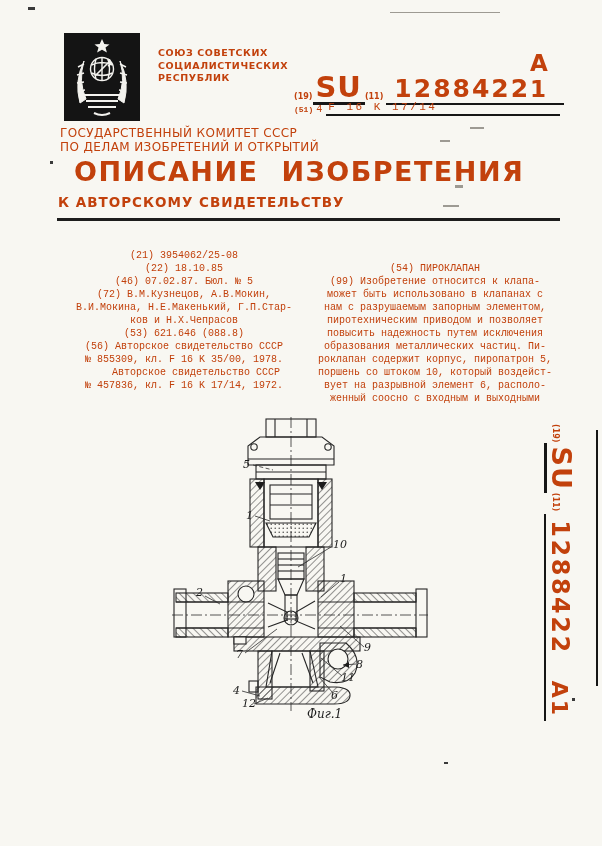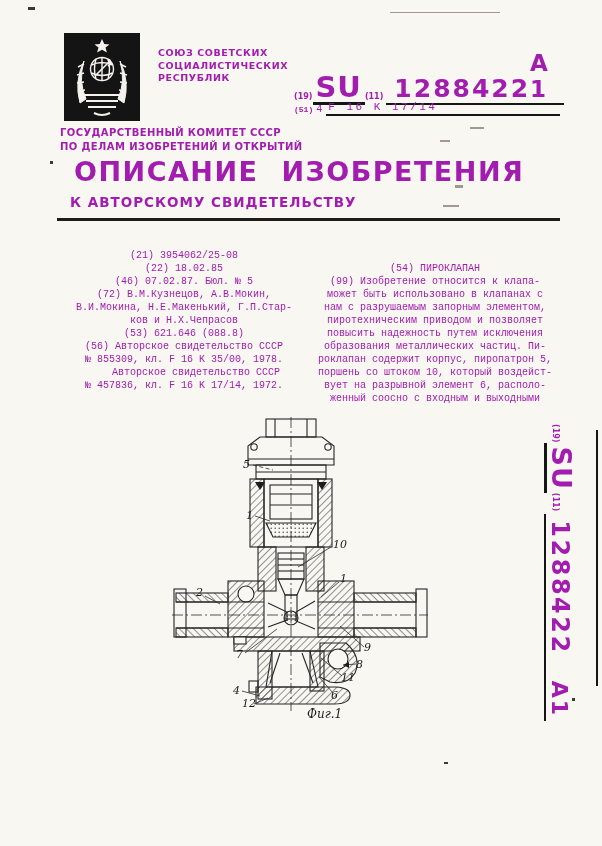--- a/index.html
+++ b/index.html
@@ -1,41 +1,41 @@
 <!DOCTYPE html>
 <html><head>
 <meta charset="utf-8">
 <style>
   html,body{margin:0;padding:0;background:#9a9a9a;}
-  .page{position:relative;width:602px;height:846px;background:#f8f7f2;color:#a21caf;
+  .page{position:relative;width:602px;height:846px;background:#f8f7f2;color:#c2410c;
         font-family:"DejaVu Sans",sans-serif;overflow:hidden;}
   
   .emblem-box{position:absolute;left:64px;top:33px;width:76px;height:88px;background:#141414;}
   .country{position:absolute;left:158px;top:47px;font-size:9.5px;font-weight:bold;
            letter-spacing:.6px;line-height:12.5px;white-space:pre;}
   .pubrow{position:absolute;left:294px;top:50px;width:266px;display:flex;align-items:flex-end;}
   .tiny{font-size:8px;font-weight:bold;margin:0 1px 4px 0;}
   .su-big{font-size:29px;font-weight:bold;line-height:30px;border-bottom:3px solid #161616;
           padding:0 3px 0 2px;letter-spacing:1px;}
   .numgrp{flex:1;display:flex;justify-content:space-between;align-items:flex-end;
           border-bottom:2.5px solid #161616;margin-left:2px;padding:0 14px 1px 8px;}
   .pubnum{font-size:25px;font-weight:bold;line-height:27px;letter-spacing:2px;}
   .pubkind{font-size:23px;font-weight:bold;line-height:26px;letter-spacing:2px;}
   .ipcrow{position:absolute;left:294px;top:101px;width:266px;display:flex;align-items:flex-end;
           font-family:"Liberation Mono",monospace;}
   .ipcrow .tiny{margin-bottom:2px;}
   .ipc-ed{font-size:10px;margin:0 4px 1px 2px;}
   .ipcline{flex:1;border-bottom:2px solid #161616;font-size:11px;letter-spacing:2.5px;
            padding:0 0 1px 2px;}
-  .committee{position:absolute;left:60px;top:126px;font-size:10px;font-weight:bold;
+  .committee{position:absolute;left:60px;top:126px;font-size:12px;font-weight:normal;
              letter-spacing:.4px;line-height:14px;white-space:pre;}
   .doc-title{position:absolute;left:57px;top:156px;font-size:27px;font-weight:bold;
              letter-spacing:1.5px;word-spacing:12px;margin-left:17px;}
   .doc-subtitle{position:absolute;left:58px;top:194px;font-size:13.5px;font-weight:bold;
-                letter-spacing:1px;margin-left:12px;}
+                letter-spacing:1px;}
   .hrule{position:absolute;left:57px;top:218px;width:503px;height:2.5px;background:#1d1d1d;}
   
   .col{position:absolute;font-family:"Liberation Mono",monospace;font-size:10px;
        line-height:13px;text-align:center;}
   .col .tline{white-space:pre;height:13px;}
   .col-left{left:60px;top:249px;width:248px;}
   .col-right{left:308px;top:262px;width:254px;}
   
   .figwrap{position:absolute;left:170px;top:415px;width:262px;height:310px;}
   
@@ -96,21 +96,21 @@
 
   <div class="committee">ГОСУДАРСТВЕННЫЙ КОМИТЕТ СССР
 ПО ДЕЛАМ ИЗОБРЕТЕНИЙ И ОТКРЫТИЙ</div>
 
   <div class="doc-title">ОПИСАНИЕ ИЗОБРЕТЕНИЯ</div>
   <div class="doc-subtitle">К АВТОРСКОМУ СВИДЕТЕЛЬСТВУ</div>
   <div class="hrule"></div>
 
   <div class="col col-left">
     <div class="tline">(21) 3954062/25-08</div>
-    <div class="tline">(22) 18.02.85</div>
+    <div class="tline">(22) 18.10.85</div>
     <div class="tline">(46) 07.02.87. Бюл. № 5</div>
     <div class="tline">(72) В.М.Кузнецов, А.В.Мокин,</div>
     <div class="tline">В.И.Мокина, Н.Е.Макенький, Г.П.Стар-</div>
     <div class="tline">ков и Н.Х.Чепрасов</div>
     <div class="tline">(53) 621.646 (088.8)</div>
     <div class="tline">(56) Авторское свидетельство СССР</div>
     <div class="tline">№ 855309, кл. F 16 K 35/00, 1978.</div>
     <div class="tline">    Авторское свидетельство СССР</div>
     <div class="tline">№ 457836, кл. F 16 K 17/14, 1972.</div>
   </div>

